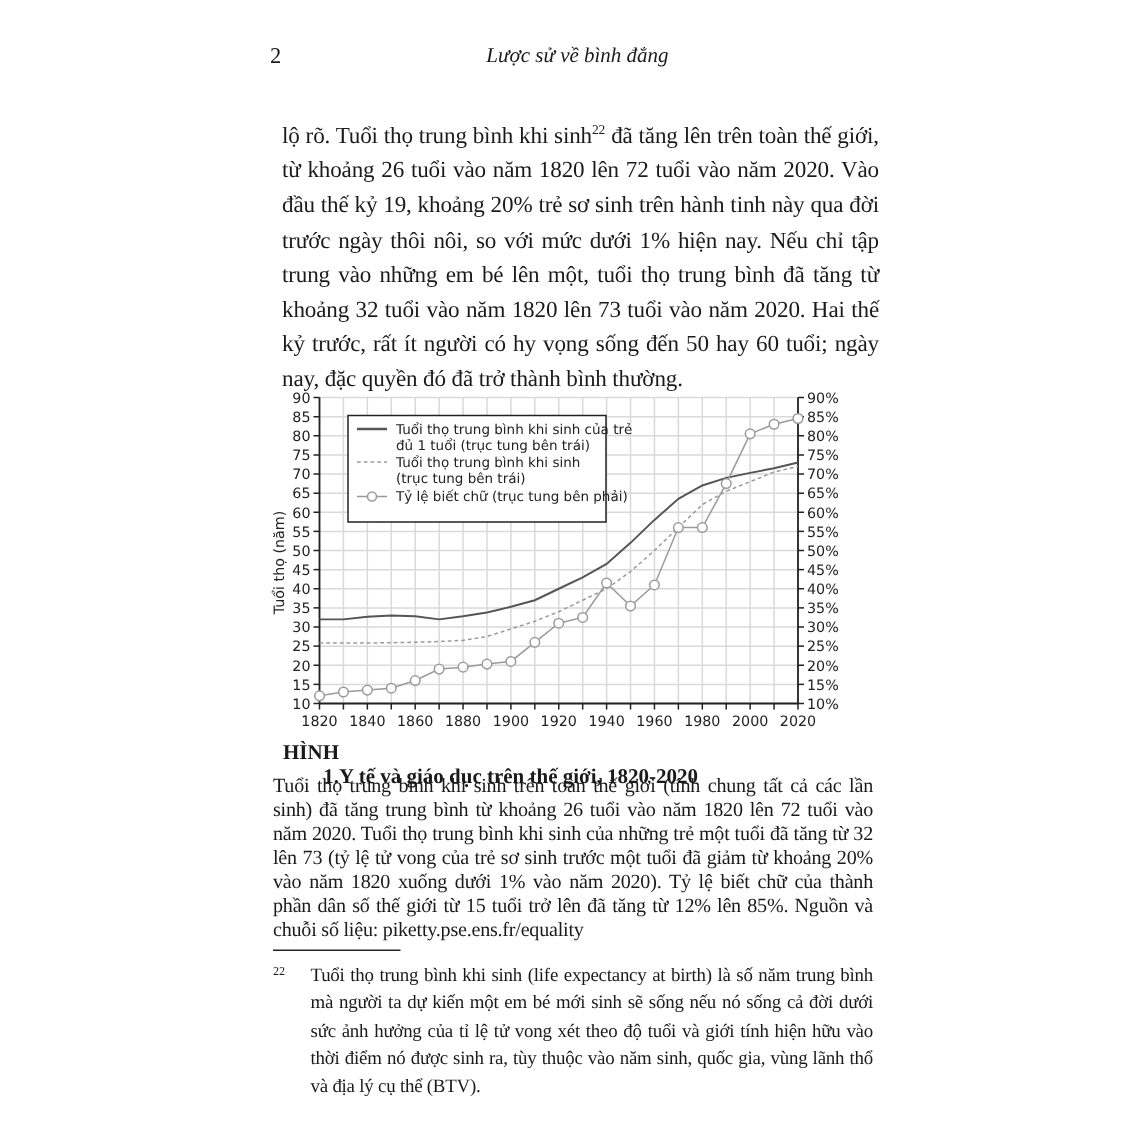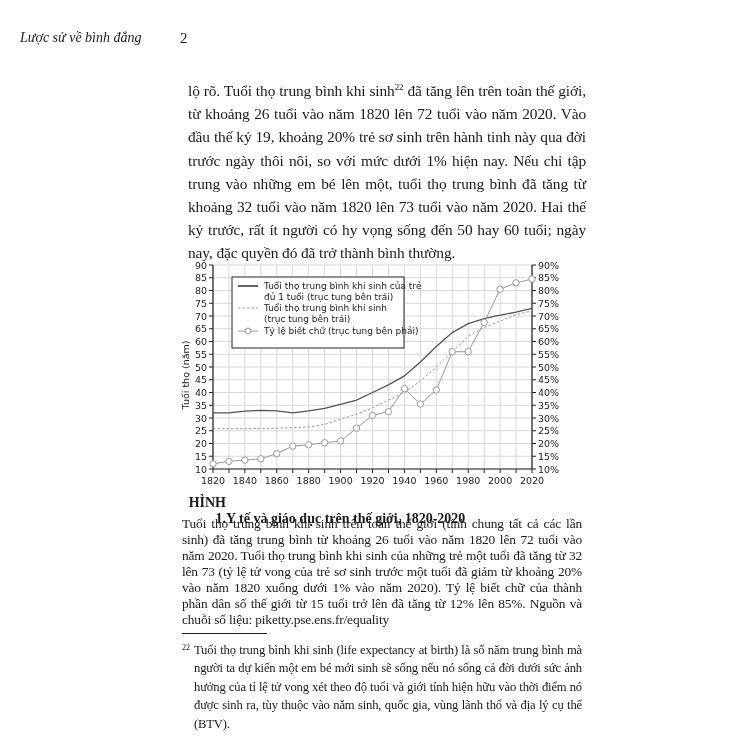--- a/index.html
+++ b/index.html
@@ -1,29 +1,29 @@
 <!DOCTYPE html>
 <html><head>
 <meta charset="utf-8">
 <style>
   html, body { margin: 0; padding: 0; background: #ffffff; }
   body { width: 750px; height: 750px; position: relative; overflow: hidden; font-family: "Liberation Serif", "DejaVu Serif", serif; color: #1a1a1a; }
   .page-number { position: absolute; left: 180px; top: 30px; font-size: 15px; }
-  .running-title { position: absolute; left: 0; width: 750px; top: 30px; text-align: left; font-style: italic; font-size: 14px; padding-left: 20px; box-sizing: border-box; }
+  .running-title { position: absolute; left: 0; width: 750px; top: 30px; text-align: center; font-style: italic; font-size: 14px; padding-left: 20px; box-sizing: border-box; }
   .body-text { position: absolute; left: 188px; width: 398px; top: 79px; font-size: 15.4px; line-height: 23.2px; text-align: justify; letter-spacing: -0.1px; }
   .body-text sup { font-size: 9px; vertical-align: 6px; line-height: 0; }
   .chart-wrap { position: absolute; left: 176px; top: 255px; width: 410px; height: 235px; }
   .chart-wrap svg { display: block; }
   .figure-caption-title { position: absolute; left: 182px; top: 495px; font-size: 14px; font-weight: bold; text-align: right; }
   .figure-caption-title .fig-num { display: inline-block; width: 44px; }
   .figure-caption-body { position: absolute; left: 182px; width: 400px; top: 516px; font-size: 13.4px; line-height: 16px; text-align: justify; letter-spacing: -0.15px; }
   .footnote-rule { position: absolute; left: 182px; top: 633px; width: 85px; border-top: 1px solid #222; }
   .footnote { position: absolute; left: 182px; top: 641px; width: 400px; font-size: 12.6px; line-height: 18.4px; }
   .footnote .fn-num { position: absolute; left: 0; top: -2px; font-size: 8px; }
-  .footnote .fn-text { margin-left: 12px; display: block; text-align: justify; letter-spacing: -0.15px; }
+  .footnote .fn-text { margin-left: 25px; display: block; text-align: justify; letter-spacing: -0.15px; }
 </style>
 </head>
 <body>
 
 <div class="page-number">2</div>
 <div class="running-title">Lược sử về bình đẳng</div>
 
 <div class="body-text"><span>lộ rõ. Tuổi thọ trung bình khi sinh</span><sup>22</sup><span> đã tăng lên trên toàn thế giới, từ khoảng 26 tuổi vào năm 1820 lên 72 tuổi vào năm 2020. Vào đầu thế kỷ 19, khoảng 20% trẻ sơ sinh trên hành tinh này qua đời trước ngày thôi nôi, so với mức dưới 1% hiện nay. Nếu chỉ tập trung vào những em bé lên một, tuổi thọ trung bình đã tăng từ khoảng 32 tuổi vào năm 1820 lên 73 tuổi vào năm 2020. Hai thế kỷ trước, rất ít người có hy vọng sống đến 50 hay 60 tuổi; ngày nay, đặc quyền đó đã trở thành bình thường.</span></div>
 
 <div class="chart-wrap">

